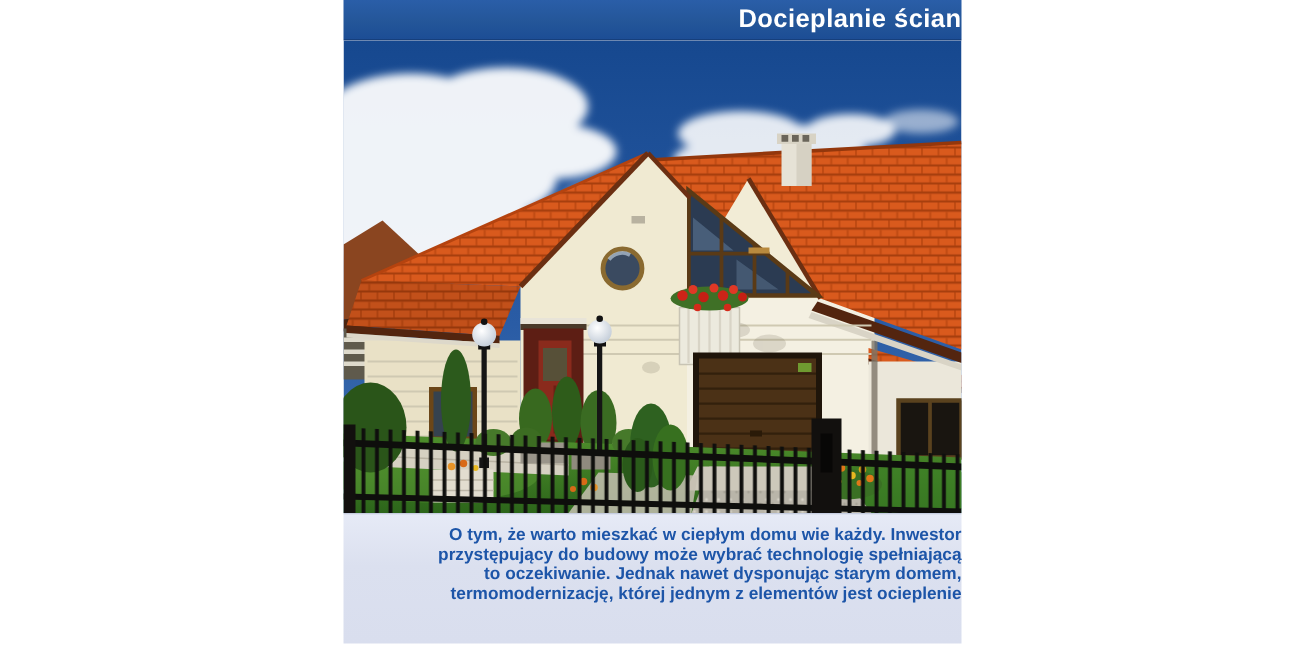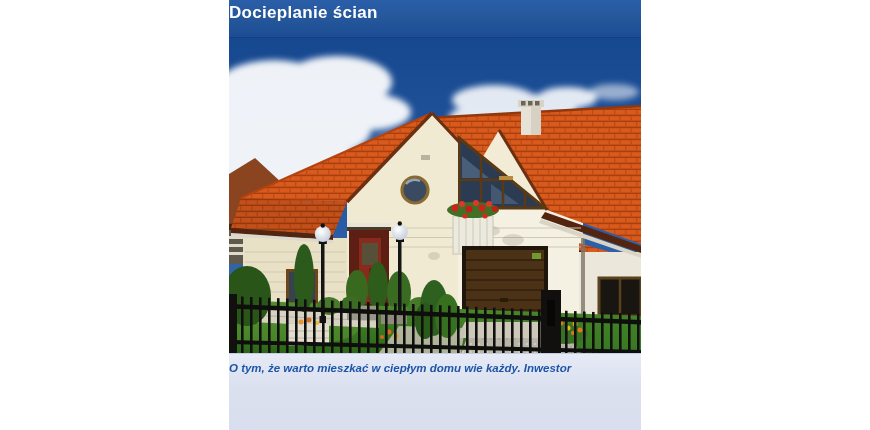--- a/index.html
+++ b/index.html
@@ -6,40 +6,39 @@
   html, body { margin: 0; padding: 0; }
   body {
     width: 870px; height: 430px;
     background: #ffffff;
     font-family: "Liberation Sans", sans-serif;
     overflow: hidden;
   }
   .page { width: 870px; height: 430px; background: #ffffff; }
   .content { width: 412px; height: 430px; margin: 0 auto; }
   .hdr {
-    height: 38px;
+    height: 27px;
     background: linear-gradient(180deg, #2a5ea8 0%, #245699 55%, #1c4d95 100%);
     border-bottom: 1px solid #163f7c;
-    text-align: left;
+    text-align: right;
   }
   .hdr h1 {
     margin: 0; padding: 0;
     font-size: 17px; font-weight: bold;
     color: #ffffff; line-height: 26px;
     letter-spacing: 0.3px;
   }
   figure.photo { margin: 0; width: 412px; height: 315px; }
   figure.photo svg { display: block; width: 412px; height: 315px; }
   .bodytxt {
     height: 87px;
     background: linear-gradient(180deg, #e6eaf6 0%, #dbe0ef 40%, #d9deee 100%);
     border-top: 1px solid #c6cde0;
     padding-top: 8px;
-    text-align: left;
-    font-style: italic;
+    text-align: right;
   }
   .bodytxt .line {
     display: block;
     font-size: 11.5px;
     line-height: 13px;
     font-weight: bold;
     color: #1d55a8;
   }
 </style>
 </head>
@@ -334,16 +333,19 @@
           <polygon points="0,302 412,312 412,316 0,306" fill="#0e0e0c"></polygon>
           <rect x="312" y="252" width="20" height="63" fill="#12100e"></rect>
           <rect x="318" y="262" width="8" height="26" fill="#000000" opacity="0.55"></rect>
           <rect x="0" y="256" width="8" height="59" fill="#12100e"></rect>
         </g>
       </svg>
     </figure>
 
     <div class="bodytxt">
       <span class="line">O tym, że warto mieszkać w ciepłym domu wie każdy. Inwestor</span>
+      <span class="line">przystępujący do budowy może wybrać technologię spełniającą</span>
+      <span class="line">to oczekiwanie. Jednak nawet dysponując starym domem,</span>
+      <span class="line">termomodernizację, której jednym z elementów jest ocieplenie</span>
     </div>
 
   </div>
 </div>
 
 </body></html>

